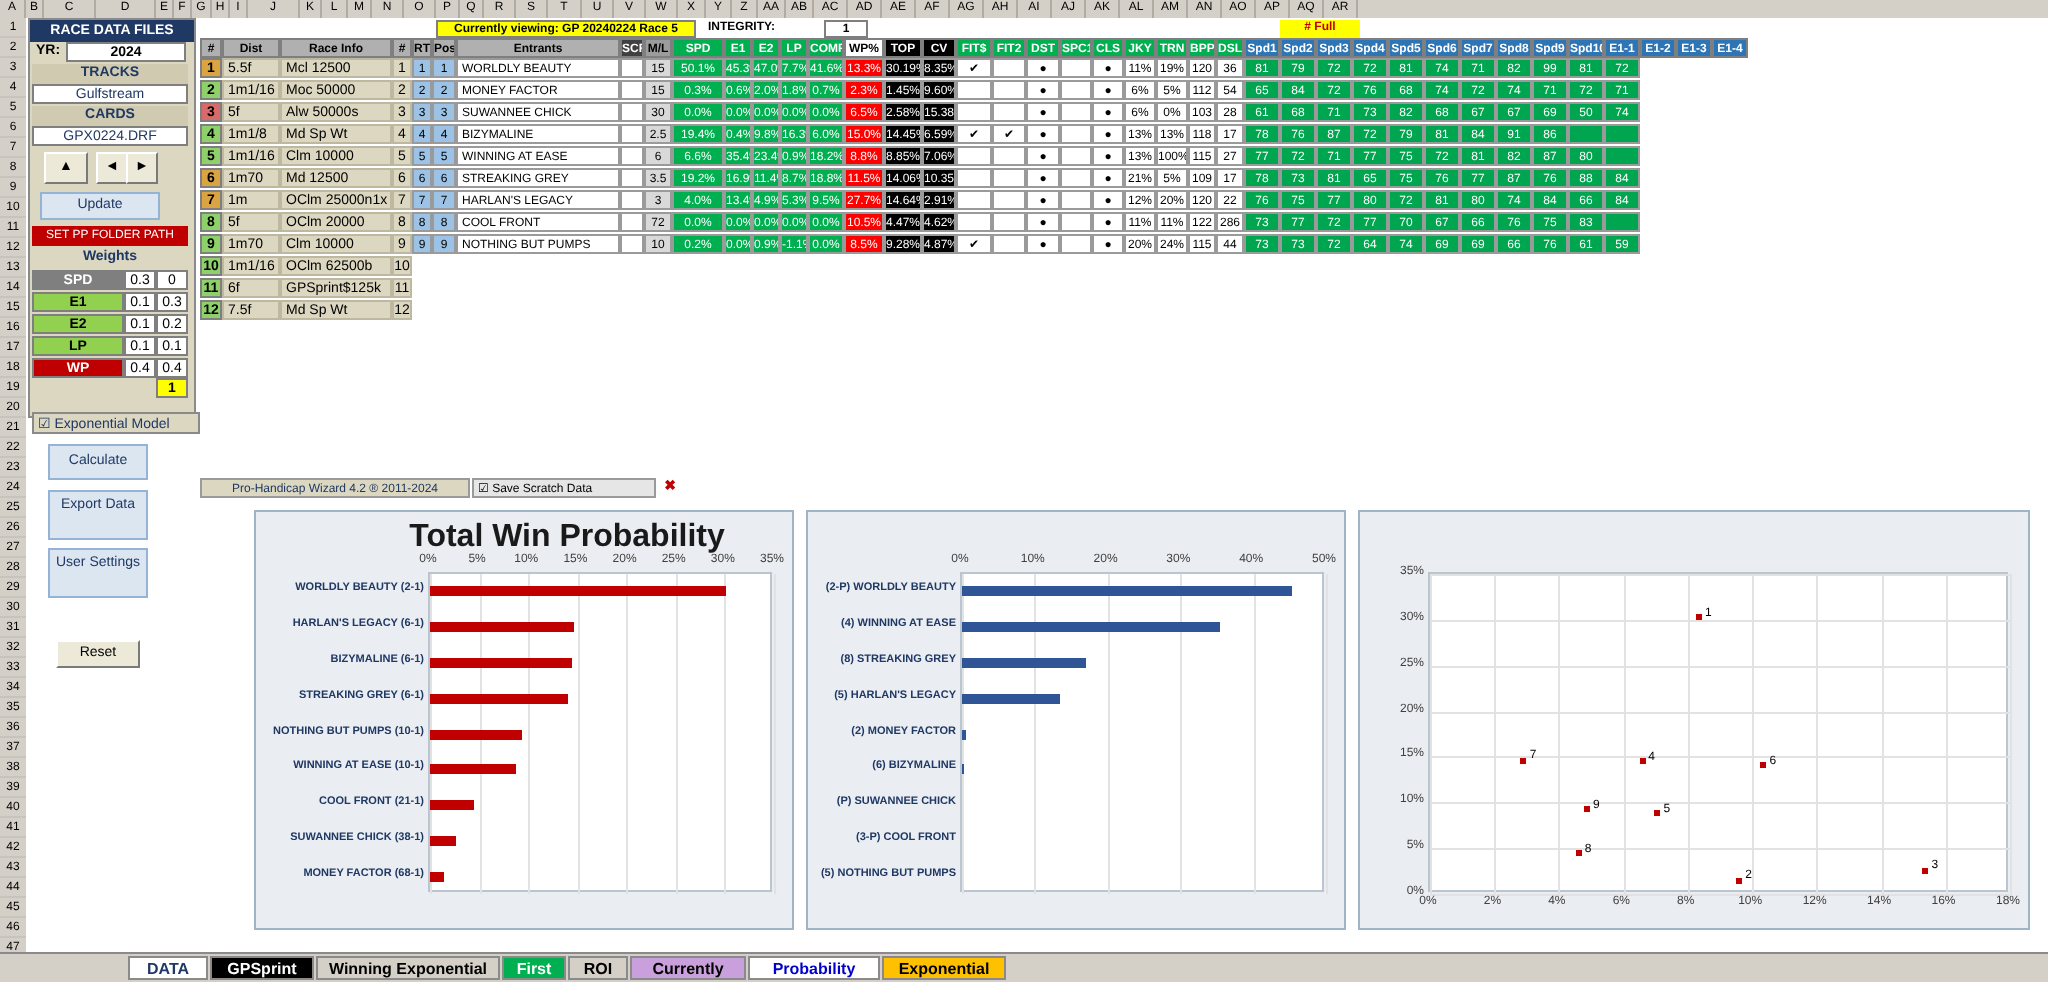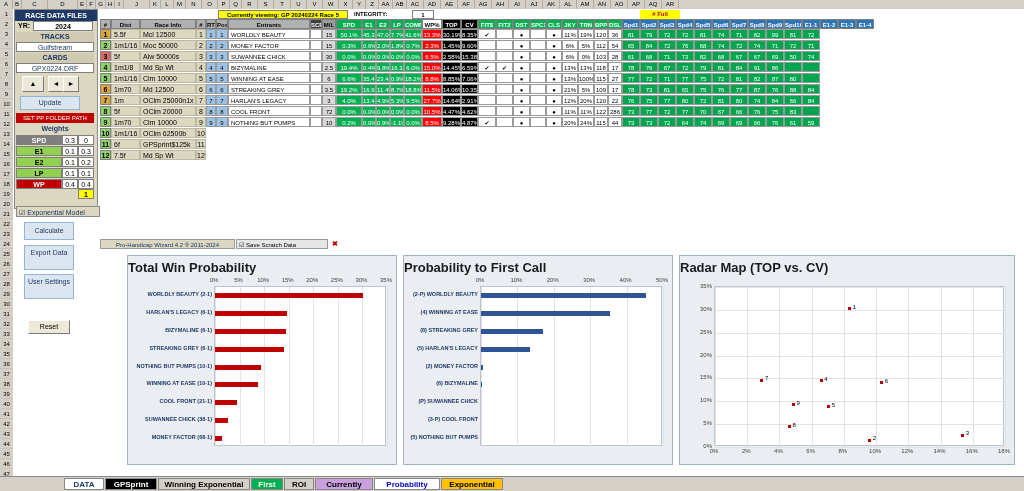--- a/index.html
+++ b/index.html
@@ -19,21 +19,21 @@
   .b{font-weight:bold;}
 
   
   .panel{position:absolute;box-sizing:border-box;}
   .titlebar{background:#1f3864;color:#fff;font-size:7px;font-weight:bold;text-align:center;line-height:11px;}
   .btn{background:#ece9d8;border:1px solid #7a7a7a;border-top-color:#fff;border-left-color:#fff;text-align:center;font-size:7px;color:#000;cursor:pointer;}
   .btnblue{background:#dce6f1;border:1px solid #95b3d7;color:#1f3864;font-size:7px;text-align:center;cursor:pointer;}
 
   
   .chart{position:absolute;background:#eaeef2;border:1px solid #9fb4c7;box-sizing:border-box;}
-  .chart .ctitle{text-align:left;font-weight:bold;font-size:13px;margin-top:4px;color:#1a1a1a;}
+  .chart .ctitle{text-align:center;font-weight:bold;font-size:16px;margin-top:4px;color:#1a1a1a;margin-left:43px;}
   .plot{position:absolute;background:#fff;border:1px solid #b9c6d2;box-sizing:border-box;}
   .bar{position:absolute;background:#c00000;height:5px;}
   .gline{position:absolute;width:1px;background:#e2e2e2;}
   .hline{position:absolute;height:1px;background:#e2e2e2;}
   .axlbl{position:absolute;font-size:6px;color:#1f3864;}
   .ticklbl{position:absolute;font-size:6px;color:#404040;}
   .dot{position:absolute;width:3px;height:3px;background:#c00000;}
   .dotlbl{position:absolute;font-size:6px;color:#000;}
 
   
@@ -625,21 +625,20 @@
         <div class="axlbl" style="left: 2px; top: 88.7222px; width: 82px; text-align: right; font-size: 5.5px; font-weight: bold;">STREAKING GREY (6-1)</div>
         <div class="axlbl" style="left: 2px; top: 106.5px; width: 82px; text-align: right; font-size: 5.5px; font-weight: bold;">NOTHING BUT PUMPS (10-1)</div>
         <div class="axlbl" style="left: 2px; top: 124.278px; width: 82px; text-align: right; font-size: 5.5px; font-weight: bold;">WINNING AT EASE (10-1)</div>
         <div class="axlbl" style="left: 2px; top: 142.056px; width: 82px; text-align: right; font-size: 5.5px; font-weight: bold;">COOL FRONT (21-1)</div>
         <div class="axlbl" style="left: 2px; top: 159.833px; width: 82px; text-align: right; font-size: 5.5px; font-weight: bold;">SUWANNEE CHICK (38-1)</div>
         <div class="axlbl" style="left: 2px; top: 177.611px; width: 82px; text-align: right; font-size: 5.5px; font-weight: bold;">MONEY FACTOR (68-1)</div>
       </div>
   </div>
 
   <div class="chart" style="left:403px;top:255px;width:270px;height:210px;">
-    <div class="ctitle">Probability to First Call</div>
     <div class="plot" id="plot2" style="left:76px;top:30px;width:182px;height:160px;">
         <div class="gline" style="left: 0px; top: 0px; height: 160px;"></div>
         <div class="gline" style="left: 36.4px; top: 0px; height: 160px;"></div>
         <div class="gline" style="left: 72.8px; top: 0px; height: 160px;"></div>
         <div class="gline" style="left: 109.2px; top: 0px; height: 160px;"></div>
         <div class="gline" style="left: 145.6px; top: 0px; height: 160px;"></div>
         <div class="gline" style="left: 182px; top: 0px; height: 160px;"></div>
         <div class="bar" style="left: 0px; top: 6.38889px; width: 164.892px; background: rgb(47, 85, 151);"></div>
         <div class="bar" style="left: 0px; top: 24.1667px; width: 128.856px; background: rgb(47, 85, 151);"></div>
         <div class="bar" style="left: 0px; top: 41.9444px; width: 61.516px; background: rgb(47, 85, 151);"></div>
@@ -663,21 +662,20 @@
         <div class="axlbl" style="left: 2px; top: 88.7222px; width: 72px; text-align: right; font-size: 5.5px; font-weight: bold;">(5) HARLAN'S LEGACY</div>
         <div class="axlbl" style="left: 2px; top: 106.5px; width: 72px; text-align: right; font-size: 5.5px; font-weight: bold;">(2) MONEY FACTOR</div>
         <div class="axlbl" style="left: 2px; top: 124.278px; width: 72px; text-align: right; font-size: 5.5px; font-weight: bold;">(6) BIZYMALINE</div>
         <div class="axlbl" style="left: 2px; top: 142.056px; width: 72px; text-align: right; font-size: 5.5px; font-weight: bold;">(P) SUWANNEE CHICK</div>
         <div class="axlbl" style="left: 2px; top: 159.833px; width: 72px; text-align: right; font-size: 5.5px; font-weight: bold;">(3-P) COOL FRONT</div>
         <div class="axlbl" style="left: 2px; top: 177.611px; width: 72px; text-align: right; font-size: 5.5px; font-weight: bold;">(5) NOTHING BUT PUMPS</div>
       </div>
   </div>
 
   <div class="chart" style="left:679px;top:255px;width:336px;height:210px;">
-    <div class="ctitle">Radar Map (TOP vs. CV)</div>
     <div class="plot" id="plot3" style="left:34px;top:30px;width:290px;height:160px;">
         <div class="gline" style="left: 0px; top: 0px; height: 160px;"></div>
         <div class="gline" style="left: 32.2222px; top: 0px; height: 160px;"></div>
         <div class="gline" style="left: 64.4444px; top: 0px; height: 160px;"></div>
         <div class="gline" style="left: 96.6667px; top: 0px; height: 160px;"></div>
         <div class="gline" style="left: 128.889px; top: 0px; height: 160px;"></div>
         <div class="gline" style="left: 161.111px; top: 0px; height: 160px;"></div>
         <div class="gline" style="left: 193.333px; top: 0px; height: 160px;"></div>
         <div class="gline" style="left: 225.556px; top: 0px; height: 160px;"></div>
         <div class="gline" style="left: 257.778px; top: 0px; height: 160px;"></div>

